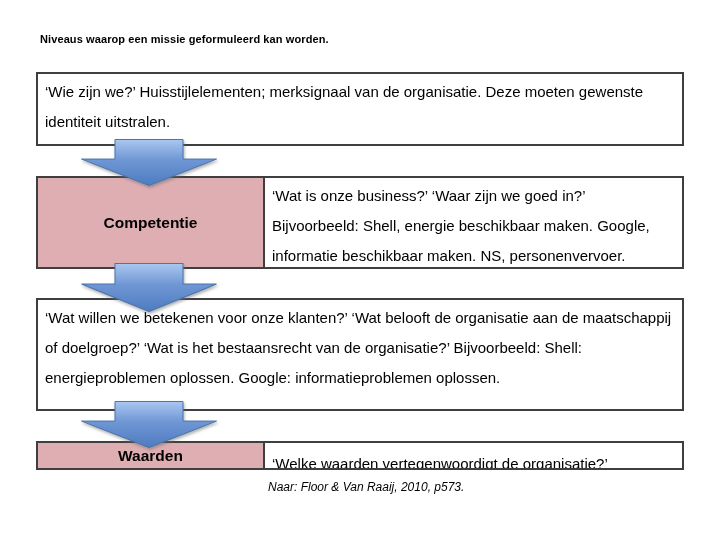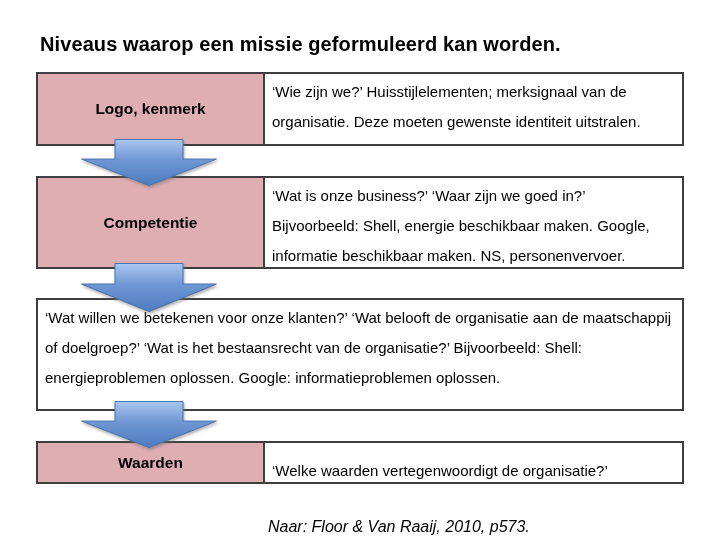--- a/index.html
+++ b/index.html
@@ -8,36 +8,36 @@
     width: 720px; height: 540px;
     background: var(--background, #ffffff);
     font-family: "Liberation Sans", sans-serif;
     color: var(--text, #000000);
     overflow: hidden;
     margin: 0 auto;
   }
   .slide-title {
     position: absolute;
     left: 40px; top: 33px;
-    font-size: 20px; font-weight: bold;
+    font-size: 11px; font-weight: bold;
     letter-spacing: 0.1px;
     white-space: nowrap;
   }
   .row {
     position: absolute;
     left: 36px; width: 648px;
     display: flex;
     border: 2px solid var(--box_border, #3f3f3f);
     box-sizing: border-box;
     background: #ffffff;
   }
   .row-1 { top: 72px;  height: 74px; }
   .row-2 { top: 176px; height: 93px; }
   .row-3 { top: 298px; height: 113px; }
-  .row-4 { top: 441px; height: 43px; justify-content: center; }
+  .row-4 { top: 441px; height: 29px; justify-content: center; }
   .label-cell {
     width: 227px; flex: 0 0 227px;
     box-sizing: border-box;
     background: var(--pink_fill, #dfaeb3);
     border-right: 2px solid var(--box_border, #3f3f3f);
     display: flex; align-items: center; justify-content: center;
     font-weight: bold; font-size: 15.5px;
     overflow: hidden;
   }
   .desc-cell {
@@ -56,34 +56,33 @@
     left: 81px; width: 136px;
     z-index: 5;
     filter: drop-shadow(1px 2px 1.5px rgba(110,110,110,0.55));
   }
   .arrow-1 { top: 139px; height: 47px; }
   .arrow-2 { top: 263px; height: 49px; }
   .arrow-3 { top: 401px; height: 47px; }
   .arrow svg { display: block; width: 100%; height: 100%; }
   .citation {
     position: absolute;
-    left: 268px; top: 518px;
-    font-size: 16px; font-style: italic;
+    left: 268px; top: 480px;
+    font-size: 12px; font-style: italic;
     white-space: nowrap;
   }
 </style>
 </head>
 <body>
 
 <div class="slide">
 
   <div class="slide-title">Niveaus waarop een missie geformuleerd kan worden.</div>
 
   <div class="row row-1">
-    <div class="label-cell">Logo, kenmerk</div>
     <div class="desc-cell">‘Wie zijn we?’ Huisstijlelementen; merksignaal van de organisatie. Deze moeten gewenste identiteit uitstralen.</div>
   </div>
 
   <div class="row row-2">
     <div class="label-cell">Competentie</div>
     <div class="desc-cell">‘Wat is onze business?’ ‘Waar zijn we goed in?’ Bijvoorbeeld: Shell, energie beschikbaar maken. Google, informatie beschikbaar maken. NS, personenvervoer.</div>
   </div>
 
   <div class="row row-3">
     <div class="desc-cell">‘Wat willen we betekenen voor onze klanten?’ ‘Wat belooft de organisatie aan de maatschappij of doelgroep?’ ‘Wat is het bestaansrecht van de organisatie?’ Bijvoorbeeld: Shell: energieproblemen oplossen. Google: informatieproblemen oplossen.</div>

